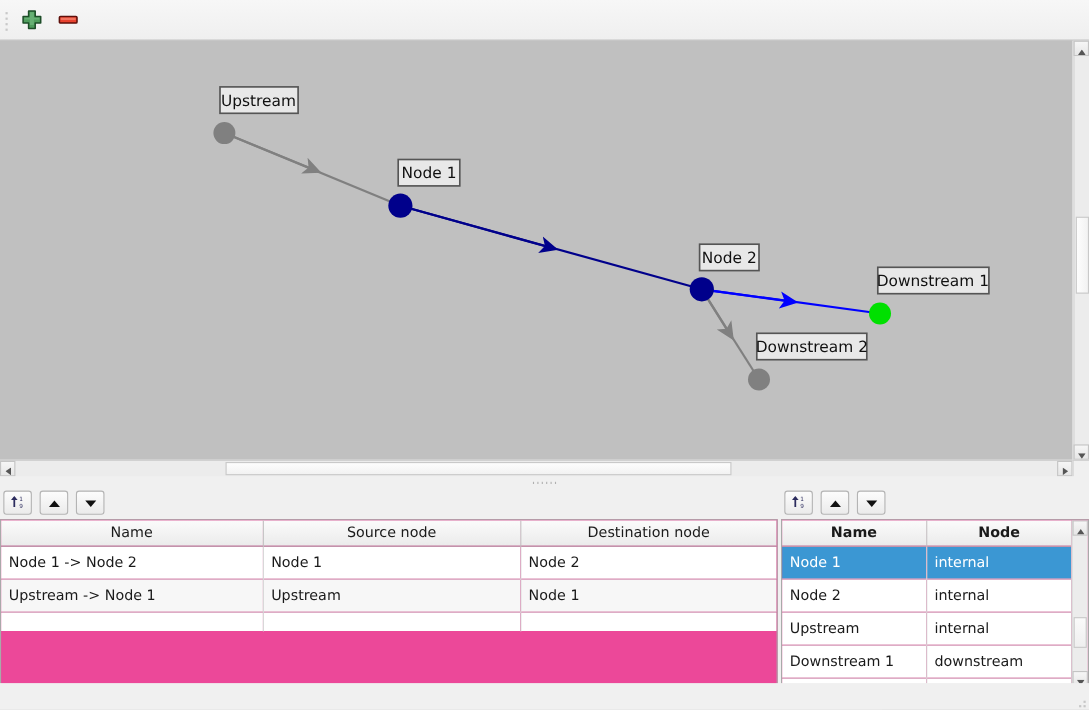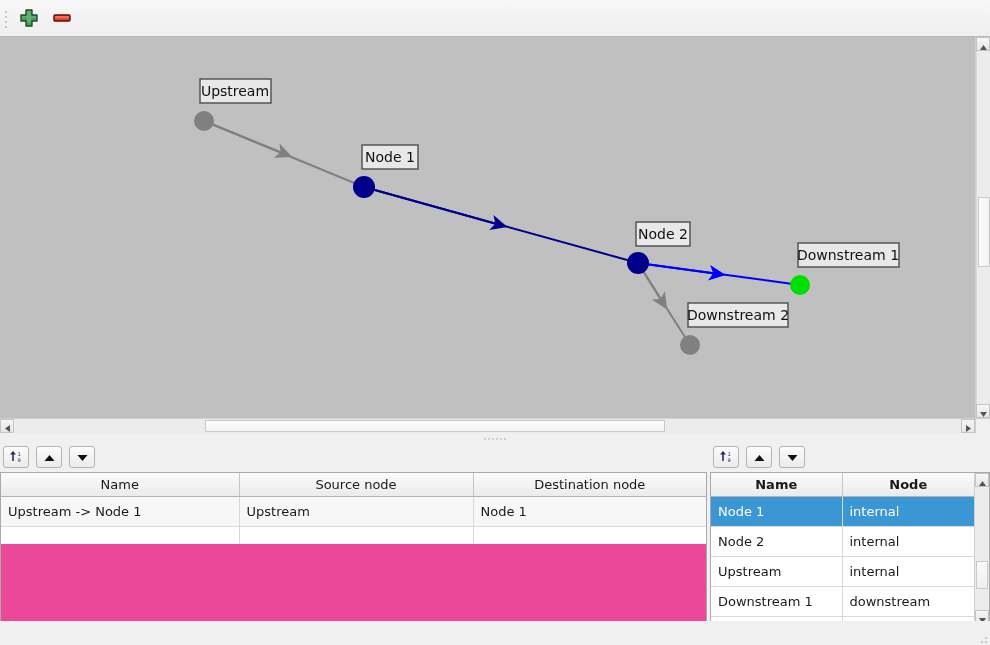--- a/index.html
+++ b/index.html
@@ -427,20 +427,25 @@
               <col>
             </colgroup>
           <thead>
             <tr>
               <th>Name</th>
               <th>Source node</th>
               <th>Destination node</th>
             </tr>
           </thead>
           <tbody>
+            <tr class="row-even">
+              <td>Node 1 -&gt; Node 2</td>
+              <td>Node 1</td>
+              <td>Node 2</td>
+            </tr>
             <tr class="row-odd">
               <td>Upstream -&gt; Node 1</td>
               <td>Upstream</td>
               <td>Node 1</td>
             </tr>
             <tr class="filler">
               <td></td>
                 <td></td>
                 <td></td>
             </tr>

